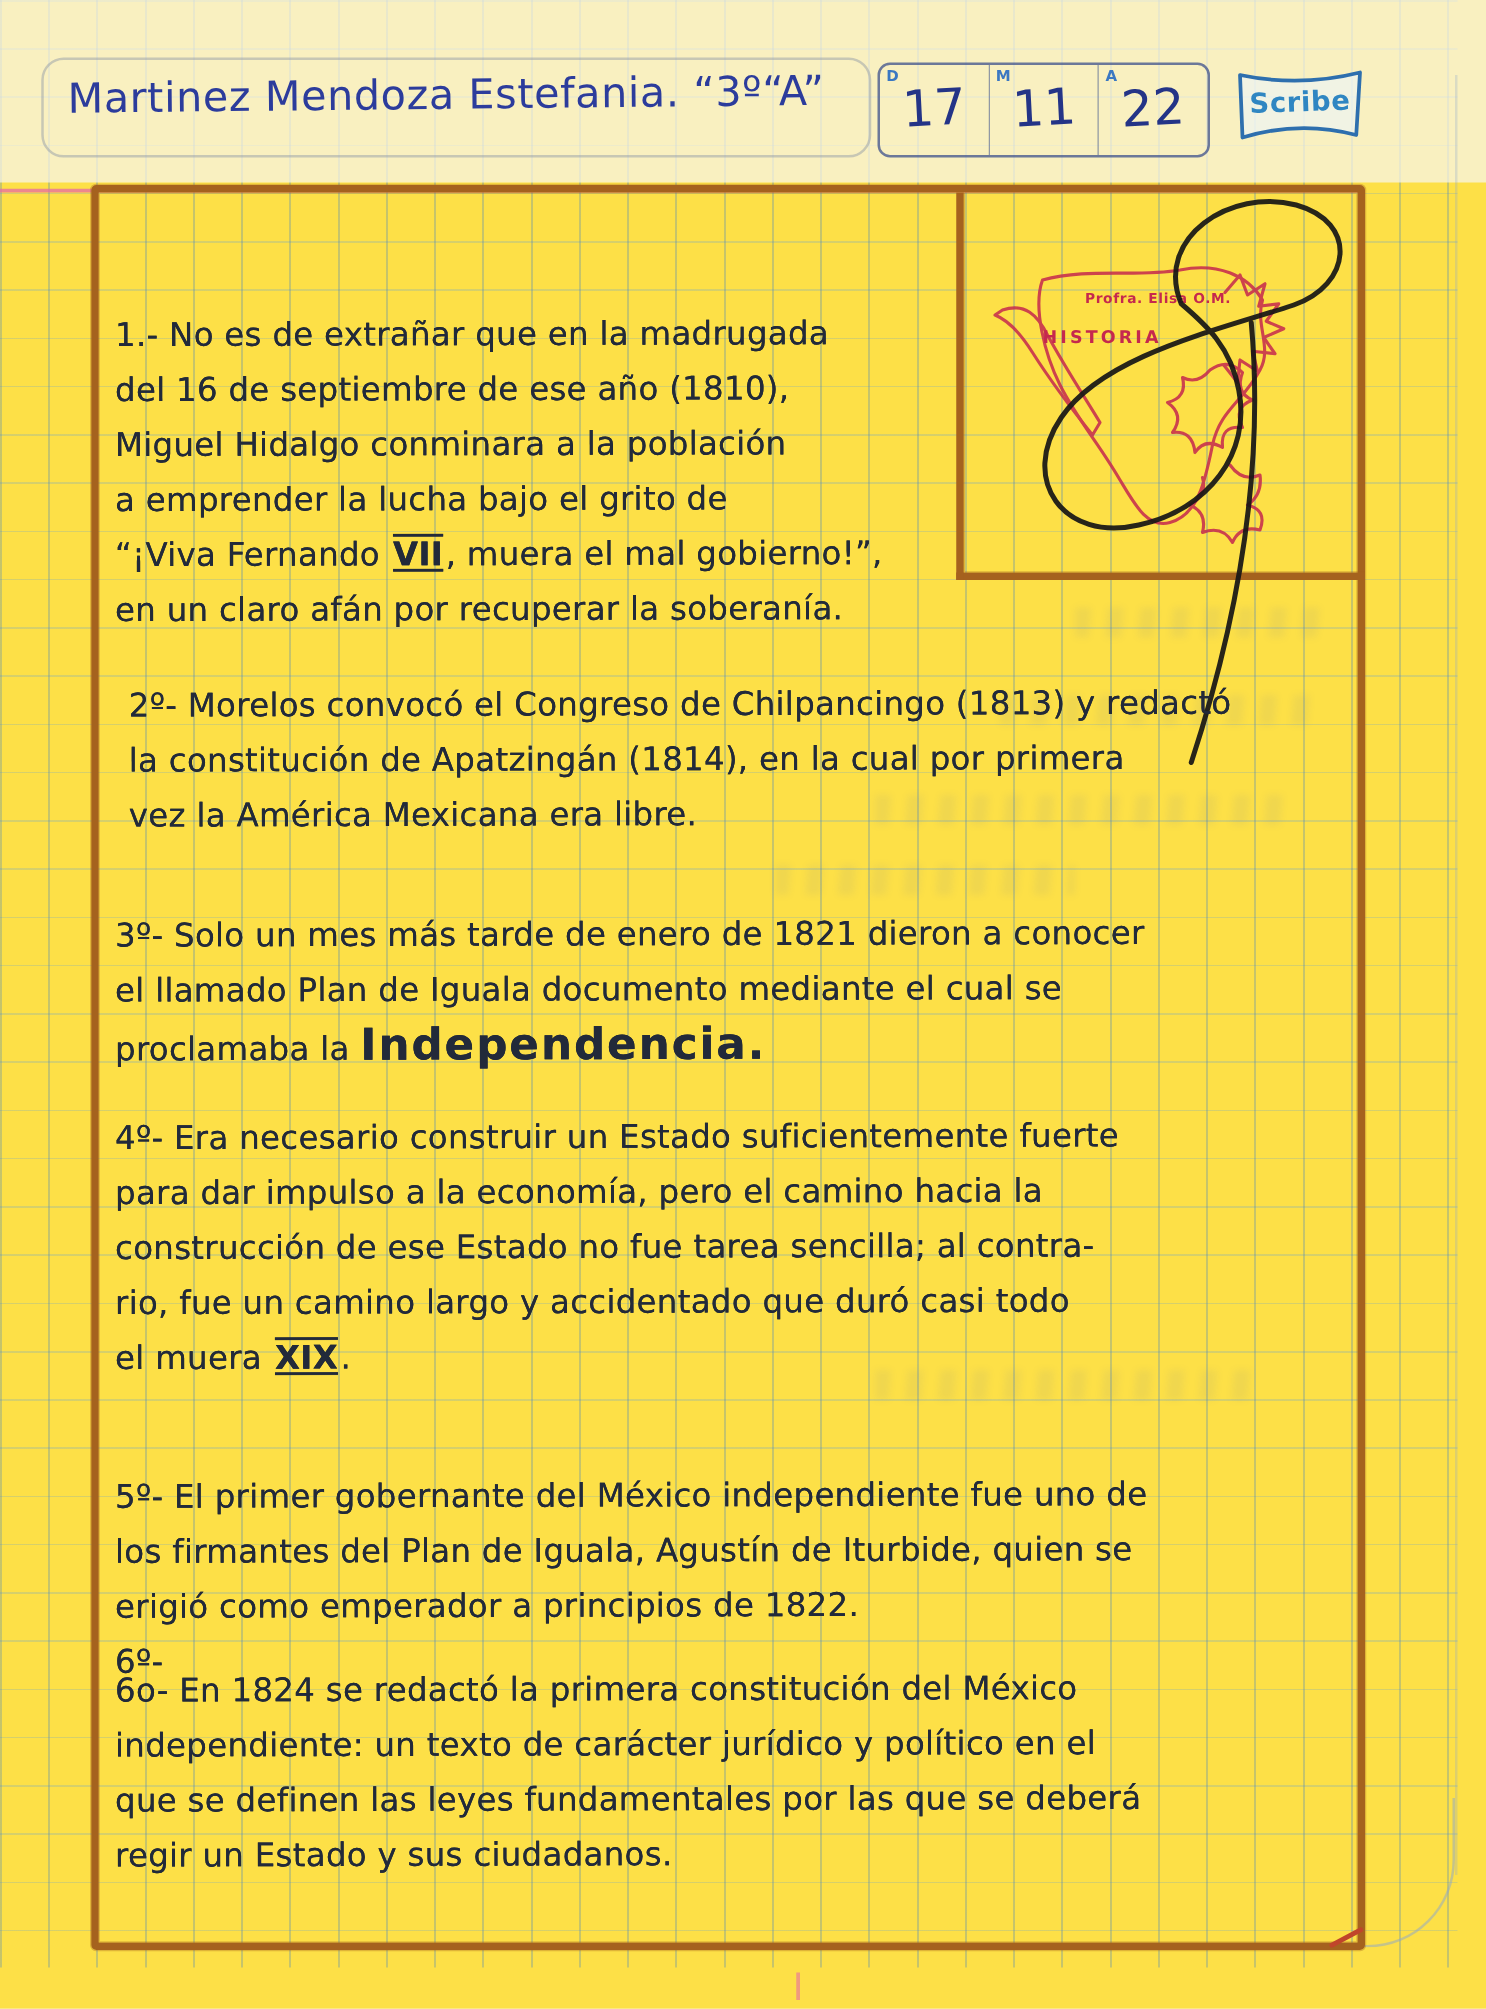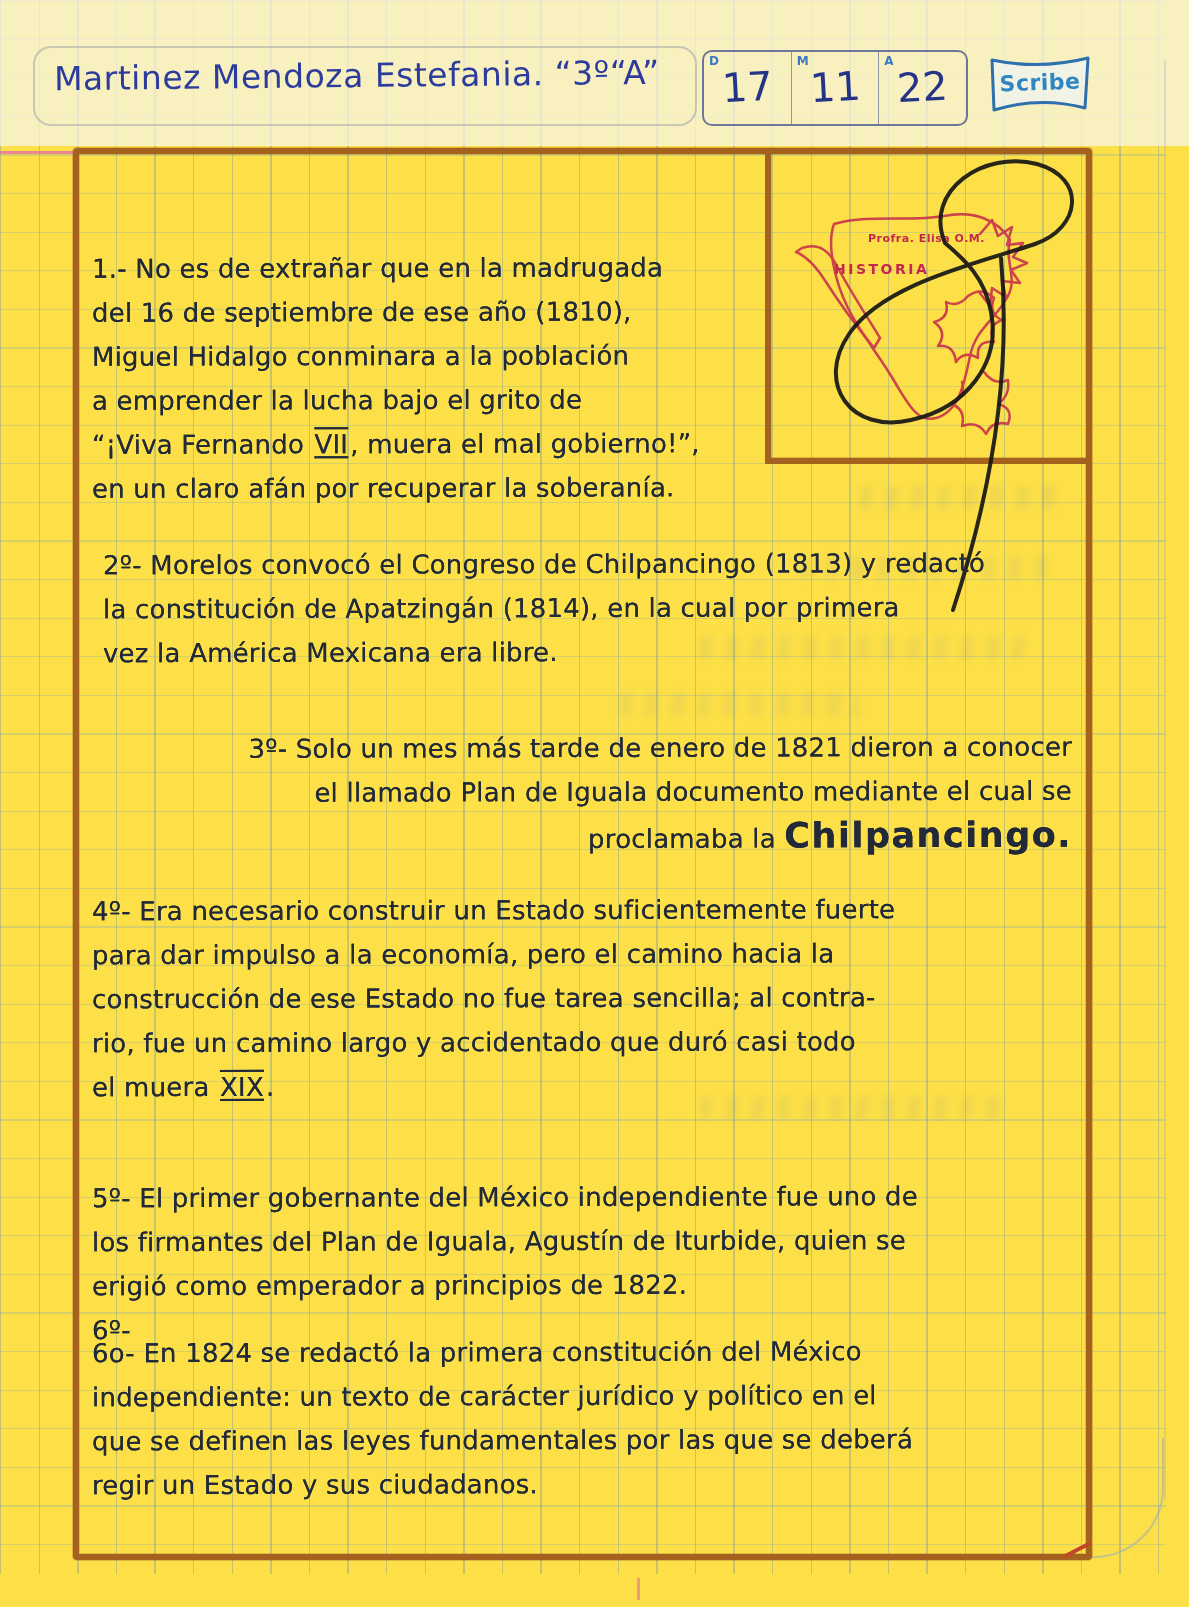--- a/index.html
+++ b/index.html
@@ -43,21 +43,21 @@
   .stamp-box{position:absolute;left:765px;top:154px;width:321px;height:304px;
     border-left:6px solid var(--frame);border-bottom:6px solid var(--frame);
     box-shadow:inset 1px -1px 0 rgba(165,98,30,.35);}
   .frame-tick{position:absolute;left:1062px;top:1548px;width:30px;height:4px;background:#c0452b;transform:rotate(-28deg);border-radius:2px;}
   .pink-tick{position:absolute;left:637px;top:1578px;width:3px;height:22px;background:var(--pink);opacity:.6;}
 
   
   .para{position:absolute;left:92px;}
   .hline{height:44px;line-height:44px;font-size:26px;letter-spacing:.2px;white-space:nowrap;
     color:var(--ink);text-shadow:0 0 .4px var(--ink);transform:rotate(-.15deg);}
-  .roman{text-decoration:underline overline;text-decoration-thickness:2px;text-underline-offset:3px;padding:0 2px;}
+  .roman{text-decoration:underline overline;text-decoration-thickness:2px;text-underline-offset:3px;padding:0 2px;font-weight:bold;}
   .bigword{font-size:35px;font-weight:bold;letter-spacing:1.5px;}
 
   
   .stamp-svg{position:absolute;left:772px;top:176px;}
   .sig-svg{position:absolute;left:795px;top:148px;}
 
   
   .ghost{position:absolute;height:24px;opacity:.5;filter:blur(3px);
     background:repeating-linear-gradient(95deg, rgba(90,110,160,.16) 0 13px, transparent 13px 26px);}
 </style>
@@ -134,24 +134,24 @@
     <div class="hline"><span>“¡Viva Fernando </span><span class="roman">VII</span><span>, muera el mal gobierno!”,</span></div>
     <div class="hline">en un claro afán por recuperar la soberanía.</div>
   </div>
 
   <div class="para" style="top:542px;width:980px;margin-left:11px;">
     <div class="hline">2º- Morelos convocó el Congreso de Chilpancingo (1813) y redactó</div>
     <div class="hline">la constitución de Apatzingán (1814), en la cual por primera</div>
     <div class="hline">vez la América Mexicana era libre.</div>
   </div>
 
-  <div class="para" style="top:726px;width:980px;text-align:right;">
+  <div class="para" style="top:726px;width:980px;">
     <div class="hline">3º- Solo un mes más tarde de enero de 1821 dieron a conocer</div>
     <div class="hline">el llamado Plan de Iguala documento mediante el cual se</div>
-    <div class="hline"><span>proclamaba la </span><span class="bigword">Chilpancingo.</span></div>
+    <div class="hline"><span>proclamaba la </span><span class="bigword">Independencia.</span></div>
   </div>
 
   <div class="para" style="top:888px;width:990px;">
     <div class="hline">4º- Era necesario construir un Estado suficientemente fuerte</div>
     <div class="hline">para dar impulso a la economía, pero el camino hacia la</div>
     <div class="hline">construcción de ese Estado no fue tarea sencilla; al contra-</div>
     <div class="hline">rio, fue un camino largo y accidentado que duró casi todo</div>
     <div class="hline"><span>el muera </span><span class="roman">XIX</span><span>.</span></div>
   </div>
 

